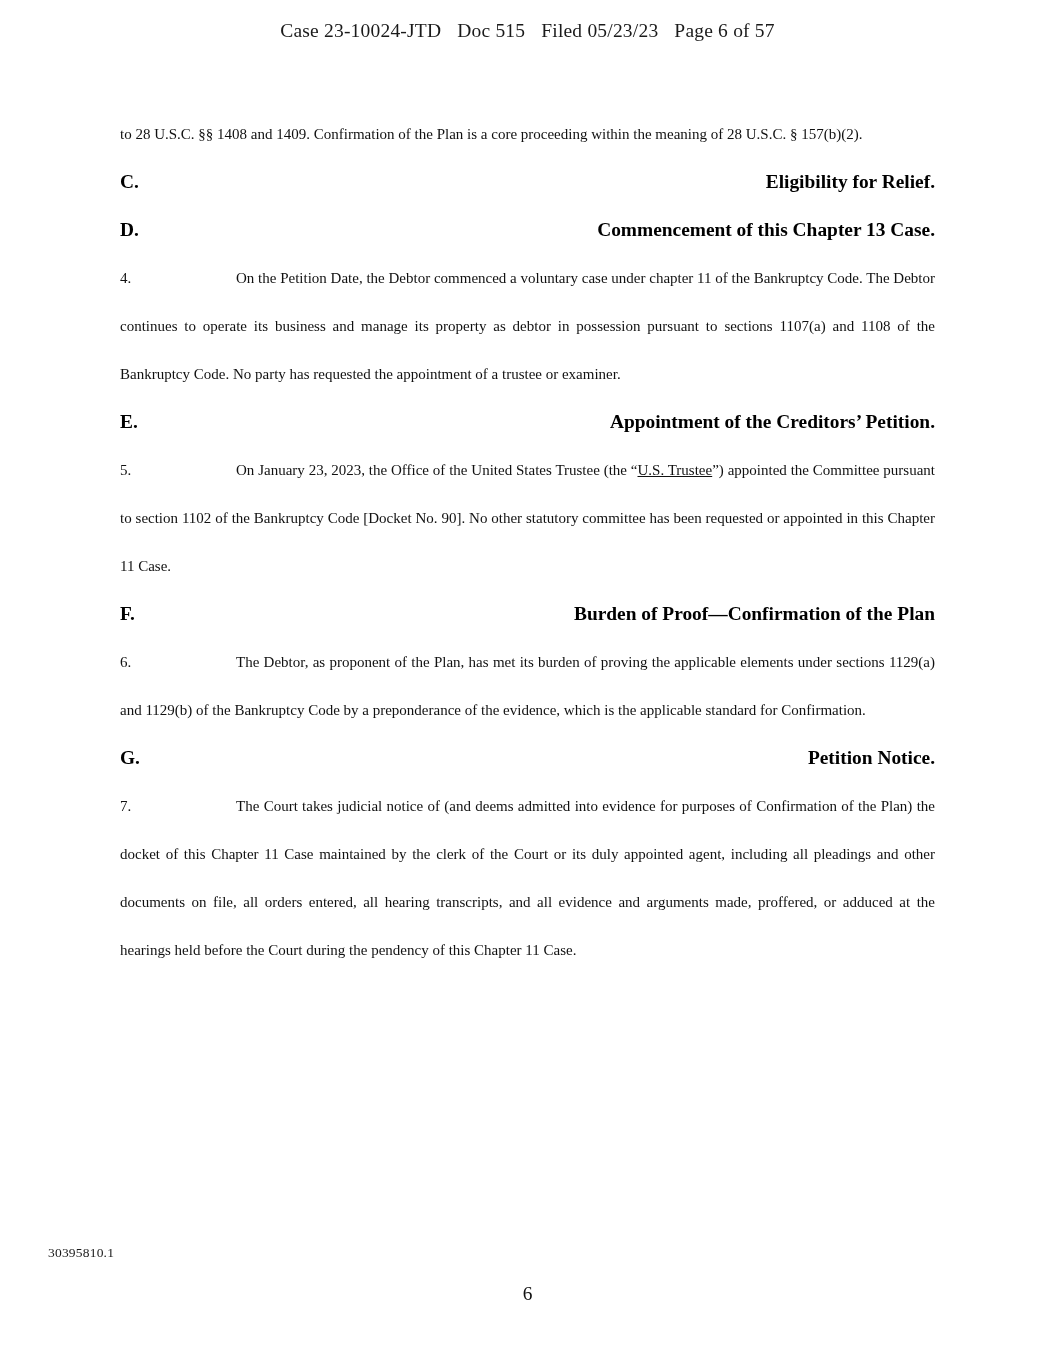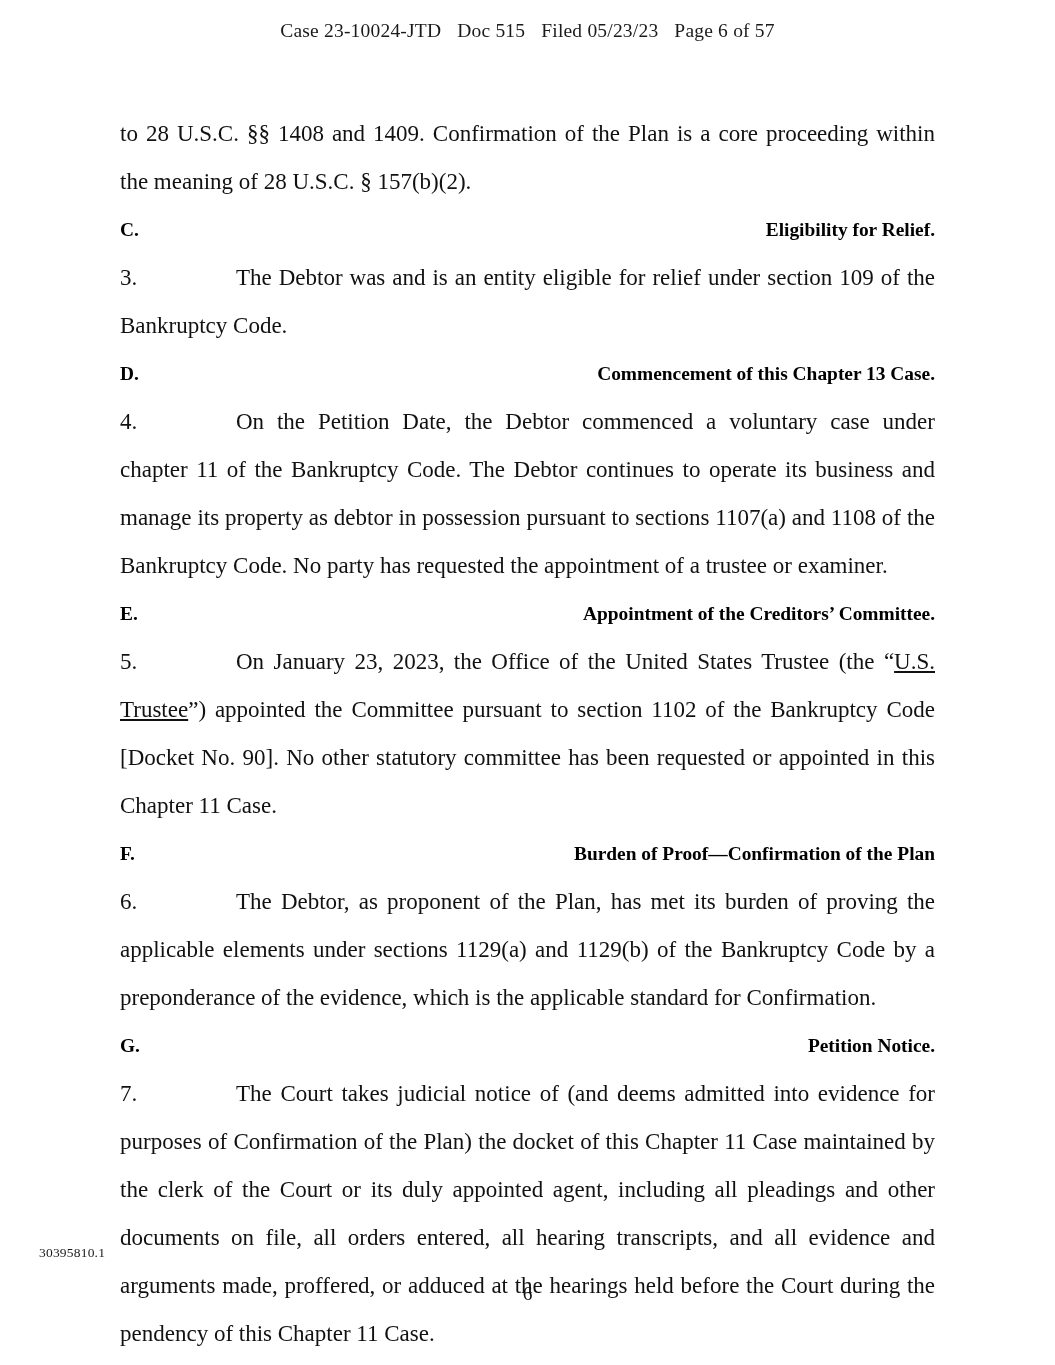--- a/index.html
+++ b/index.html
@@ -40,21 +40,21 @@
 
   .body-area {
     position: absolute;
     top: 110px;
     left: 120px;
     width: 815px;
   }
 
   p.para {
     margin: 0 0 0 0;
-    font-size: 23px;
+    font-size: 15px;
     line-height: 48px;
     text-align: justify;
     text-justify: inter-word;
     color: #111111;
   }
 
   .indent {
     display: inline-block;
     width: 58px;
   }
@@ -77,21 +77,21 @@
   }
   .numlead-wrap {
     display: inline-block;
     width: 58px;
   }
 
   u.ul { }
 
   .footer-code {
     position: absolute;
-    left: 39px;
+    left: 48px;
     top: 1245px;
     font-size: 13.5px;
     font-family: "Liberation Serif", serif;
     color: #1a1a1a;
     letter-spacing: 0.2px;
   }
   .page-number {
     position: absolute;
     top: 1283px;
     left: 0;
@@ -112,32 +112,31 @@
 
   <div class="body-area">
 
     <p class="para">to 28 U.S.C. §§ 1408 and 1409.  Confirmation of the Plan is a core proceeding within the meaning of 28 U.S.C. § 157(b)(2).</p>
 
     <div class="heading">
       <span class="letter">C.</span>
       <span class="htext">Eligibility for Relief.</span>
     </div>
 
-    <p class="para"><span class="numlead-wrap"><span>3.</span></span><span class="indent"></span><span>The Debtor was and is an entity eligible for relief under section 109 of the Bankruptcy Code.</span></p>
 
     <div class="heading">
       <span class="letter">D.</span>
       <span class="htext">Commencement of this Chapter 13 Case.</span>
     </div>
 
     <p class="para"><span class="numlead-wrap"><span>4.</span></span><span class="indent"></span><span>On the Petition Date, the Debtor commenced a voluntary case under chapter 11 of the Bankruptcy Code.  The Debtor continues to operate its business and manage its property as debtor in possession pursuant to sections 1107(a) and 1108 of the Bankruptcy Code.  No party has requested the appointment of a trustee or examiner.</span></p>
 
     <div class="heading">
       <span class="letter">E.</span>
-      <span class="htext">Appointment of the Creditors’ Committee.</span>
+      <span class="htext">Appointment of the Creditors’ Petition.</span>
     </div>
 
     <p class="para"><span class="numlead-wrap"><span>5.</span></span><span class="indent"></span><span>On January 23, 2023, the Office of the United States Trustee (the “</span><u class="ul">U.S. Trustee</u><span>”) appointed the Committee pursuant to section 1102 of the Bankruptcy Code [Docket No. 90].  No other statutory committee has been requested or appointed in this Chapter 11 Case.</span></p>
 
     <div class="heading">
       <span class="letter">F.</span>
       <span class="htext">Burden of Proof—Confirmation of the Plan</span>
     </div>
 
     <p class="para"><span class="numlead-wrap"><span>6.</span></span><span class="indent"></span><span>The Debtor, as proponent of the Plan, has met its burden of proving the applicable elements under sections 1129(a) and 1129(b) of the Bankruptcy Code by a preponderance of the evidence, which is the applicable standard for Confirmation.</span></p>

